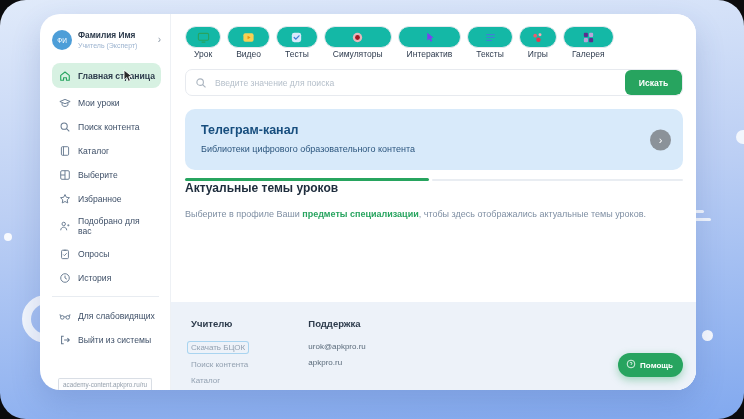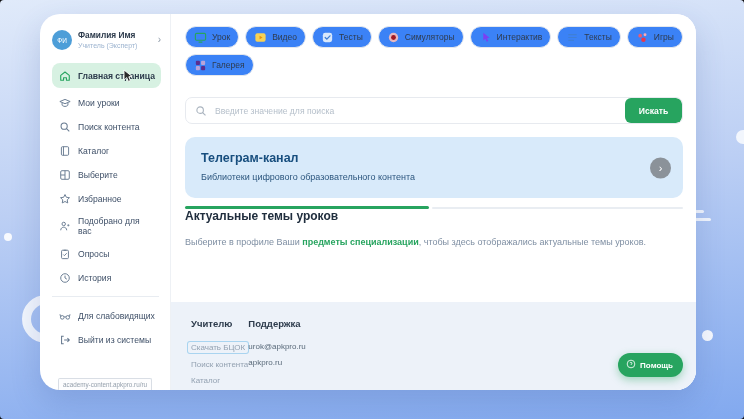--- a/index.html
+++ b/index.html
@@ -1,18 +1,18 @@
 <!DOCTYPE html>
 <html lang="ru"><head>
 <meta charset="utf-8">
 <style>
   * { box-sizing: border-box; margin: 0; padding: 0; }
   html,body { width:744px; height:419px; }
   body { background:#0b0b0d; font-family:"Liberation Sans", sans-serif; position:relative; overflow:hidden; }
-  .screen { position:absolute; inset:0; border-radius:4px; overflow:hidden;
+  .screen { position:absolute; inset:0; border-radius:26px; overflow:hidden;
             background:linear-gradient(175deg,#e0eafa 0%,#bccff4 45%,#82a9ef 100%); }
 
   
   .deco { position:absolute; pointer-events:none; }
   .deco-ring { left:22px; top:295px; width:48px; height:48px; border:9px solid rgba(255,255,255,.85); border-radius:50%; }
   .deco-dot-left { left:4px; top:233px; width:8px; height:8px; background:rgba(255,255,255,.9); border-radius:50%; }
   .deco-dot-right { left:702px; top:330px; width:11px; height:11px; background:rgba(255,255,255,.92); border-radius:50%; }
   .deco-dot-edge { left:736px; top:130px; width:14px; height:14px; background:rgba(255,255,255,.8); border-radius:50%; }
   .deco-dash1 { left:695px; top:210px; width:9px; height:3px; background:rgba(255,255,255,.85); border-radius:2px; }
   .deco-dash2 { left:695px; top:218px; width:16px; height:3px; background:rgba(255,255,255,.85); border-radius:2px; }
@@ -33,21 +33,21 @@
               font-size:8.6px; color:#3f5068; position:relative; cursor:pointer; margin-bottom:1px; }
   .nav-item.active { background:#d7f1e2; padding:6px; color:#2c3a4b; font-weight:600; margin-bottom:3px; }
   .nav-ic { width:13px; height:13px; display:flex; align-items:center; justify-content:center; flex-shrink:0; }
   .nav-divider { height:1px; background:#e8ecf1; margin:7px 2px 7px 0; }
   .cursor-overlay { position:absolute; left:70px; top:6px; }
 
   
   .main { flex:1; position:relative; padding:12px 13px 0 14px; background:#fff; }
   .chips { display:flex; flex-wrap:wrap; gap:6px; }
   .chip { display:inline-flex; align-items:center; gap:5px; border:1px solid #e5e8ed; border-radius:13px;
-          padding:4px 8px; font-size:8.5px; color:#2e3b4e; font-weight:500; background:#3b82f6; cursor:pointer; height:22px; }
+          padding:4px 8px; font-size:8.5px; color:#2e3b4e; font-weight:500; background:#14b8a6; cursor:pointer; height:22px;flex-direction:column; }
   .chip-ic { width:13px; height:13px; display:flex; align-items:center; justify-content:center; }
 
   .search { margin-top:21px; display:flex; align-items:stretch; height:27px; border:1px solid #e7eaef;
             border-radius:7px; overflow:hidden; background:#fff; }
   .search-icw { display:flex; align-items:center; padding-left:9px; color:#aab4bf; }
   .search input { flex:1; border:none; outline:none; font-size:8.6px; padding:0 8px;
                   font-family:"Liberation Sans",sans-serif; color:#333; }
   .search input::placeholder { color:#b5bfca; }
   .search-btn { background:#27a45f; color:#fff; border:none; width:57px; font-size:8.6px; font-weight:700;
                 cursor:pointer; font-family:"Liberation Sans",sans-serif; border-radius:6px; }
@@ -61,21 +61,21 @@
 
   .progress { margin-top:8px; display:flex; align-items:center; }
   .p-green { width:49%; height:3px; background:#27a45f; border-radius:2px; }
   .p-rest { flex:1; height:2px; background:#e9edf2; border-radius:2px; margin-left:3px; }
 
   .topics-title { font-size:12px; font-weight:700; color:#202e3e; }
   .topics-text { margin-top:13px; font-size:9px; color:#7f8fa3; line-height:1.45; }
   .topics-link { color:#27a45f; font-weight:600; cursor:pointer; }
 
   
-  .footer { position:absolute; left:0; right:0; bottom:0; height:88px; background:#edf2f9; padding:16px 20px; display:flex; }
+  .footer { position:absolute; left:0; right:0; bottom:0; height:88px; background:#edf2f9; padding:16px 20px; display:flex; gap:60px; }
   .f-title { font-size:9.5px; font-weight:700; color:#2c3a4b; margin-bottom:13px; }
   .f-link { display:block; width:max-content; font-size:8px; color:#93a1b1; margin-bottom:7px; cursor:pointer; text-decoration:none; }
   .f-col-support .f-link { color:#5a6a7a; }
   .f-link.focused { box-shadow:0 0 0 1px #a9d4f0; border-radius:2px; padding:1px 3px; margin-left:-3px; }
   .help-btn { position:absolute; right:13px; bottom:13px; display:flex; align-items:center; gap:4px;
               background:#27a45f; color:#fff; border:none; border-radius:13px; padding:6px 10px 6px 8px;
               font-size:8px; font-weight:600; cursor:pointer; font-family:"Liberation Sans",sans-serif;
               box-shadow:0 3px 8px rgba(39,164,95,.4); }
 
   .statusbar { position:absolute; left:18px; bottom:0; background:#fdfdfe; border:1px solid #d9dee5; border-bottom:none;

